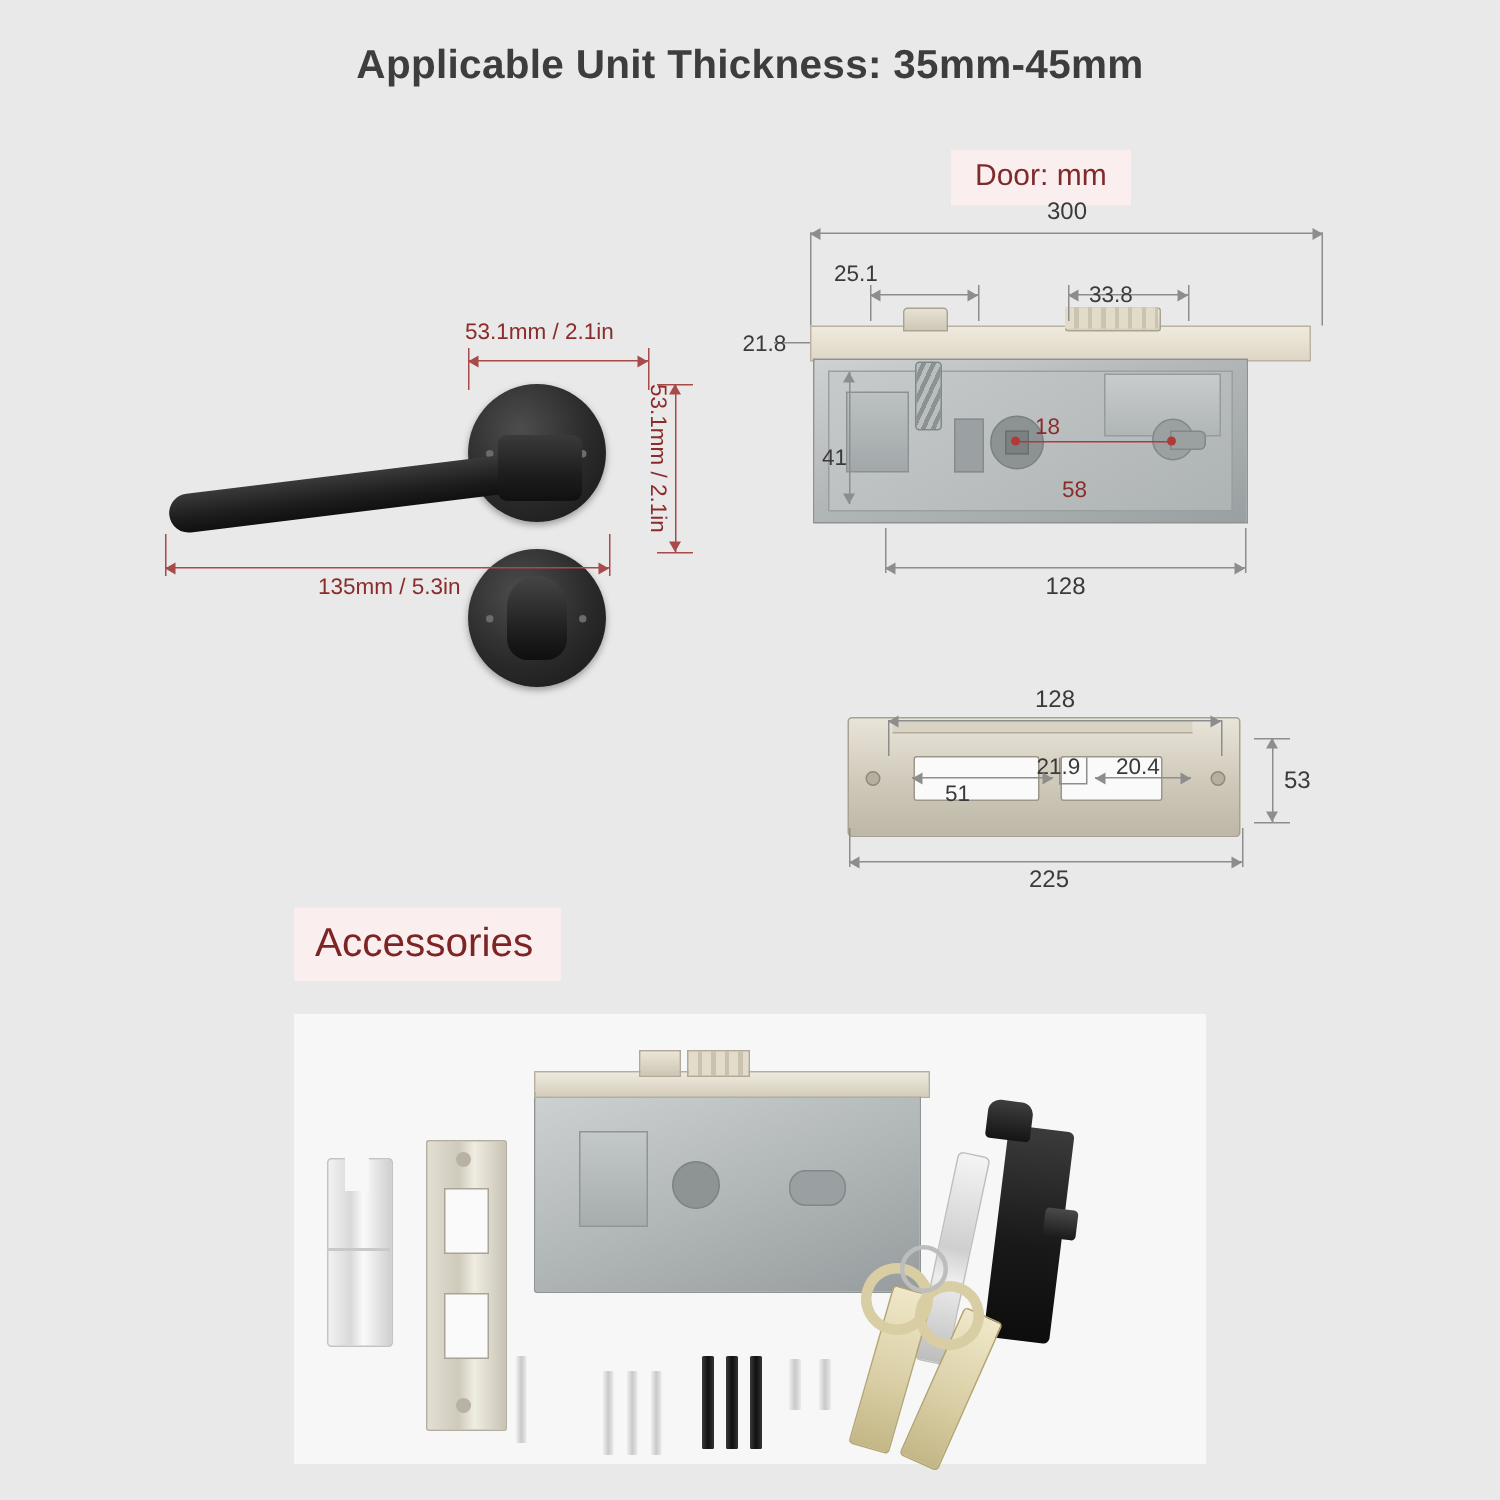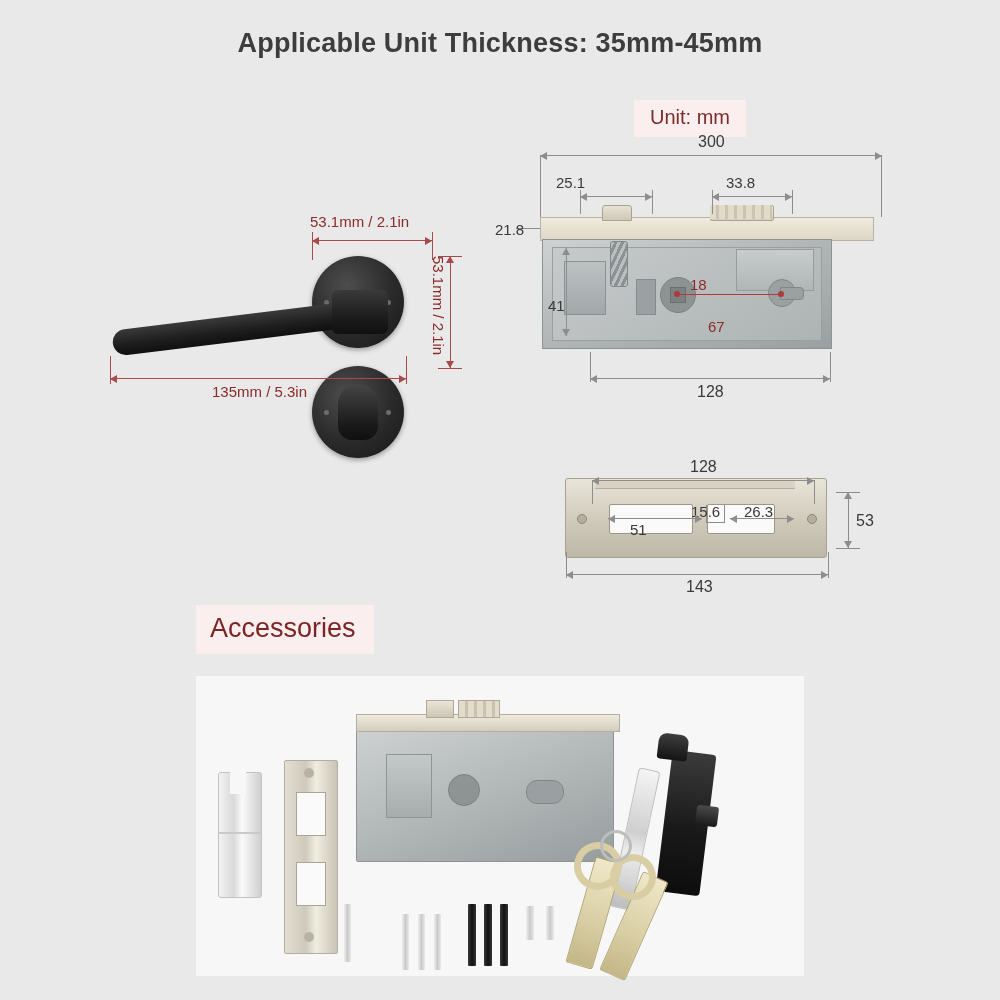--- a/index.html
+++ b/index.html
@@ -187,21 +187,21 @@
     background:linear-gradient(180deg,#f4f4f4 0%, #cfcfcf 45%, #ededed 60%, #bdbdbd 100%);
     border-radius:3px;
     border:1px solid #bfbfbf;
   }
 </style>
 </head>
 <body>
 
 <div class="abs" id="title">Applicable Unit Thickness: 35mm-45mm</div>
 
-<div class="abs" id="unit-badge">Unit: mm</div>
+<div class="abs" id="unit-badge">Door: mm</div>
 
 <div class="abs" id="handle-group">
 
   <div class="rose" style="left:212px; top:16px; width:92px; height:92px;">
     <div class="screw" style="left:12px; top:44px;"></div>
     <div class="screw" style="left:74px; top:44px;"></div>
   </div>
 
   <div class="lever" style="left:12px; top:76px; width:240px; height:26px; transform:rotate(-7deg); border-radius:13px 4px 4px 13px;"></div>
   <div class="lever" style="left:232px; top:50px; width:56px; height:44px; border-radius:6px;"></div>
@@ -280,33 +280,33 @@
 <div class="abs arw r" style="left:645px; top:193px;"></div>
 <div class="abs mline v" style="left:580px; top:190px; height:24px;"></div>
 <div class="abs mline v" style="left:652px; top:190px; height:24px;"></div>
 <div class="abs dim dark" style="left:556px; top:174px;">25.1</div>
 
 <div class="abs mline h" style="left:712px; top:196px; width:80px;"></div>
 <div class="abs arw l" style="left:712px; top:193px;"></div>
 <div class="abs arw r" style="left:785px; top:193px;"></div>
 <div class="abs mline v" style="left:712px; top:190px; height:24px;"></div>
 <div class="abs mline v" style="left:792px; top:190px; height:24px;"></div>
-<div class="abs dim dark" style="left:726px; top:174px;">33.8</div>
+<div class="abs dim dark" style="left:726px; top:188px;">33.8</div>
 
 <div class="abs mline h" style="left:516px; top:228px; width:24px;"></div>
 <div class="abs dim dark" style="left:495px; top:221px;">21.8</div>
 
 <div class="abs mline v" style="left:566px; top:248px; height:88px;"></div>
 <div class="abs arw u" style="left:562px; top:248px;"></div>
 <div class="abs arw d" style="left:562px; top:329px;"></div>
 <div class="abs dim dark" style="left:548px; top:297px;">41</div>
 
 <div class="abs dim" style="left:690px; top:276px;">18</div>
 
-<div class="abs dim" style="left:708px; top:318px;">67</div>
+<div class="abs dim" style="left:708px; top:318px;">58</div>
 
 <div class="abs mline h" style="left:590px; top:378px; width:240px;"></div>
 <div class="abs arw l" style="left:590px; top:375px;"></div>
 <div class="abs arw r" style="left:823px; top:375px;"></div>
 <div class="abs mline v" style="left:590px; top:352px; height:30px;"></div>
 <div class="abs mline v" style="left:830px; top:352px; height:30px;"></div>
 <div class="abs dim dark big" style="left:697px; top:383px;">128</div>
 
 <div class="abs" id="strike">
   <div class="strike-body"></div>
@@ -320,45 +320,45 @@
 <div class="abs mline h" style="left:592px; top:480px; width:222px;"></div>
 <div class="abs arw l" style="left:592px; top:477px;"></div>
 <div class="abs arw r" style="left:807px; top:477px;"></div>
 <div class="abs mline v" style="left:592px; top:480px; height:24px;"></div>
 <div class="abs mline v" style="left:814px; top:480px; height:24px;"></div>
 <div class="abs dim dark big" style="left:690px; top:458px;">128</div>
 
 <div class="abs mline v" style="left:706px; top:505px; height:18px;"></div>
 <div class="abs mline v" style="left:724px; top:505px; height:18px;"></div>
 <div class="abs mline h" style="left:706px; top:522px; width:18px;"></div>
-<div class="abs dim dark" style="left:691px; top:503px;">15.6</div>
+<div class="abs dim dark" style="left:691px; top:503px;">21.9</div>
 
 <div class="abs mline h" style="left:608px; top:518px; width:94px;"></div>
 <div class="abs arw l" style="left:608px; top:515px;"></div>
 <div class="abs arw r" style="left:695px; top:515px;"></div>
 <div class="abs dim dark" style="left:630px; top:521px;">51</div>
 
 <div class="abs mline h" style="left:730px; top:518px; width:64px;"></div>
 <div class="abs arw l" style="left:730px; top:515px;"></div>
 <div class="abs arw r" style="left:787px; top:515px;"></div>
-<div class="abs dim dark" style="left:744px; top:503px;">26.3</div>
+<div class="abs dim dark" style="left:744px; top:503px;">20.4</div>
 
 <div class="abs mline v" style="left:848px; top:492px; height:56px;"></div>
 <div class="abs arw u" style="left:844px; top:492px;"></div>
 <div class="abs arw d" style="left:844px; top:541px;"></div>
 <div class="abs mline h" style="left:836px; top:492px; height:1px; width:24px;"></div>
 <div class="abs mline h" style="left:836px; top:548px; height:1px; width:24px;"></div>
 <div class="abs dim dark big" style="left:856px; top:512px;">53</div>
 
 <div class="abs mline h" style="left:566px; top:574px; width:262px;"></div>
 <div class="abs arw l" style="left:566px; top:571px;"></div>
 <div class="abs arw r" style="left:821px; top:571px;"></div>
 <div class="abs mline v" style="left:566px; top:552px; height:26px;"></div>
 <div class="abs mline v" style="left:828px; top:552px; height:26px;"></div>
-<div class="abs dim dark big" style="left:686px; top:578px;">143</div>
+<div class="abs dim dark big" style="left:686px; top:578px;">225</div>
 
 <div class="abs" id="accessories-badge">Accessories</div>
 
 <div class="abs" id="acc-panel">
 
   <div class="obj metal-v" style="left:22px; top:96px; width:42px; height:124px; border-radius:3px;"></div>
   <div class="obj" style="left:34px; top:96px; width:16px; height:22px; background:#f7f7f7;"></div>
   <div class="obj" style="left:22px; top:156px; width:42px; height:2px; background:#c9c9c9;"></div>
 
   <div class="obj strike2" style="left:88px; top:84px; width:52px; height:192px;"></div>

